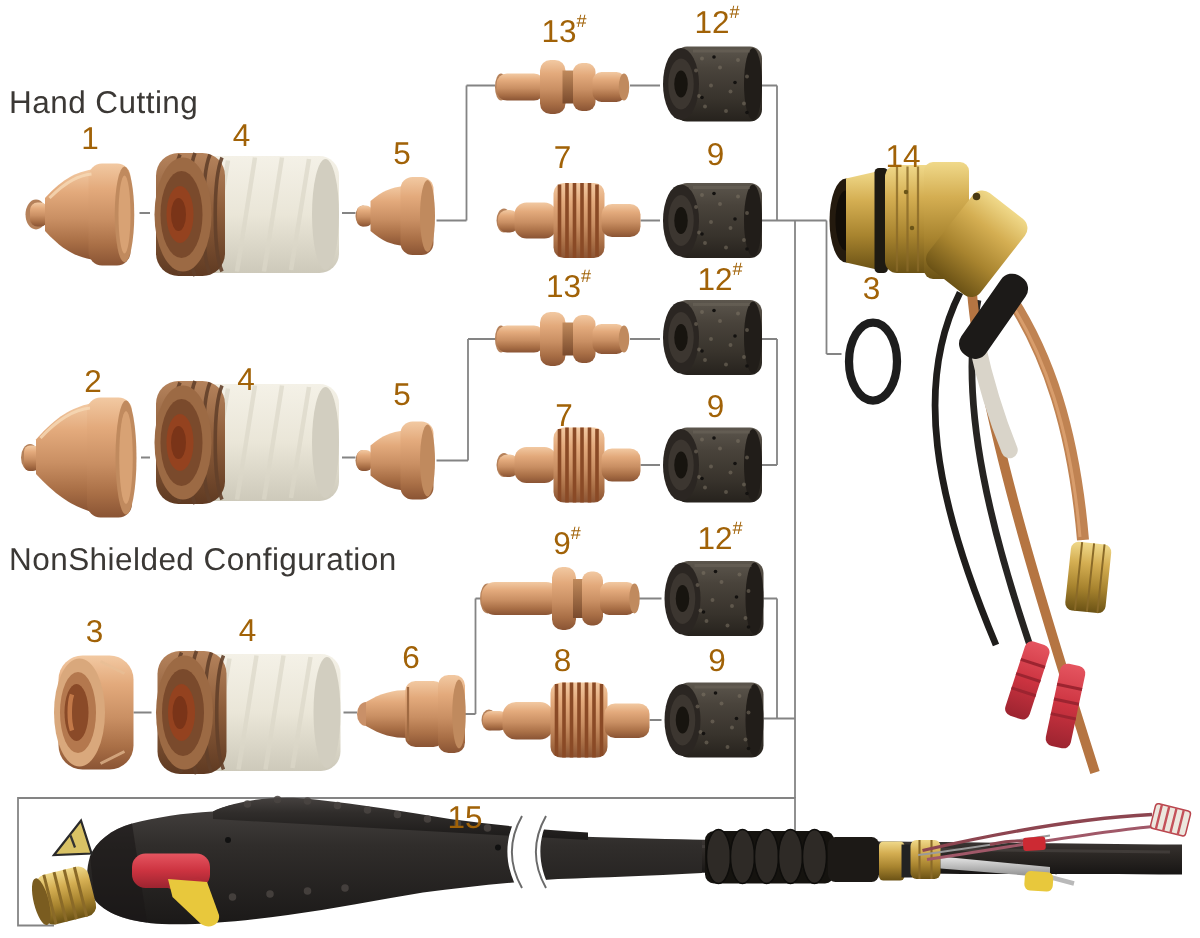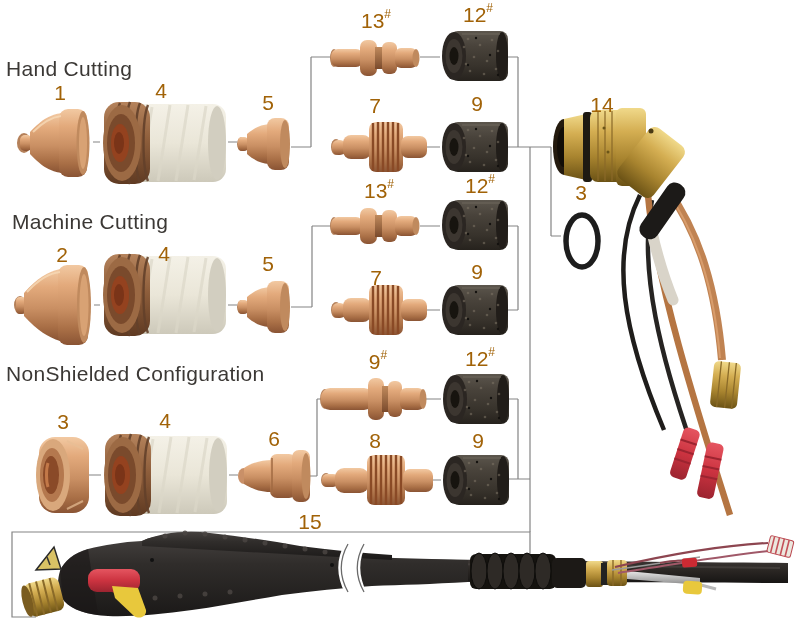--- a/index.html
+++ b/index.html
@@ -353,21 +353,20 @@
       <path d="M33,580 V614 M40,580 V614 M47,580 V614 M54,580 V614" stroke="#8a6a28" stroke-width="2"></path>
       <ellipse cx="27" cy="597" rx="5" ry="16" fill="#7a5c20"></ellipse>
     </g>
 
     <path d="M345,543 C336,559 336,576 345,593 L367,593 C358,576 358,559 367,543 Z" fill="#ffffff"></path>
     <path d="M348,544 C339,560 339,576 348,592 M364,544 C355,560 355,576 364,592" stroke="#6a6a6a" stroke-width="1.3" fill="none"></path>
   </g>
 </svg>
 
 <div class="sec-title" style="left:6px;top:57px">Hand Cutting</div>
-<div class="sec-title" style="left:12px;top:210px">Machine Cutting</div>
 <div class="sec-title" style="left:6px;top:362px">NonShielded Configuration</div>
 
 <div class="plabel" style="left:60px;top:81px"><span>1</span></div>
 <div class="plabel" style="left:161px;top:79px"><span>4</span></div>
 <div class="plabel" style="left:268px;top:91px"><span>5</span></div>
 <div class="plabel" style="left:376px;top:9px"><span>13</span><sup>#</sup></div>
 <div class="plabel" style="left:478px;top:3px"><span>12</span><sup>#</sup></div>
 <div class="plabel" style="left:375px;top:94px"><span>7</span></div>
 <div class="plabel" style="left:477px;top:92px"><span>9</span></div>
 
@@ -382,15 +381,15 @@
 <div class="plabel" style="left:63px;top:410px"><span>3</span></div>
 <div class="plabel" style="left:165px;top:409px"><span>4</span></div>
 <div class="plabel" style="left:274px;top:427px"><span>6</span></div>
 <div class="plabel" style="left:378px;top:350px"><span>9</span><sup>#</sup></div>
 <div class="plabel" style="left:480px;top:347px"><span>12</span><sup>#</sup></div>
 <div class="plabel" style="left:375px;top:429px"><span>8</span></div>
 <div class="plabel" style="left:478px;top:429px"><span>9</span></div>
 
 <div class="plabel" style="left:602px;top:93px"><span>14</span></div>
 <div class="plabel" style="left:581px;top:181px"><span>3</span></div>
-<div class="plabel" style="left:310px;top:510px"><span>15</span></div>
+<div class="plabel" style="left:310px;top:534px"><span>15</span></div>
 
 </div>
 
 </body></html>

